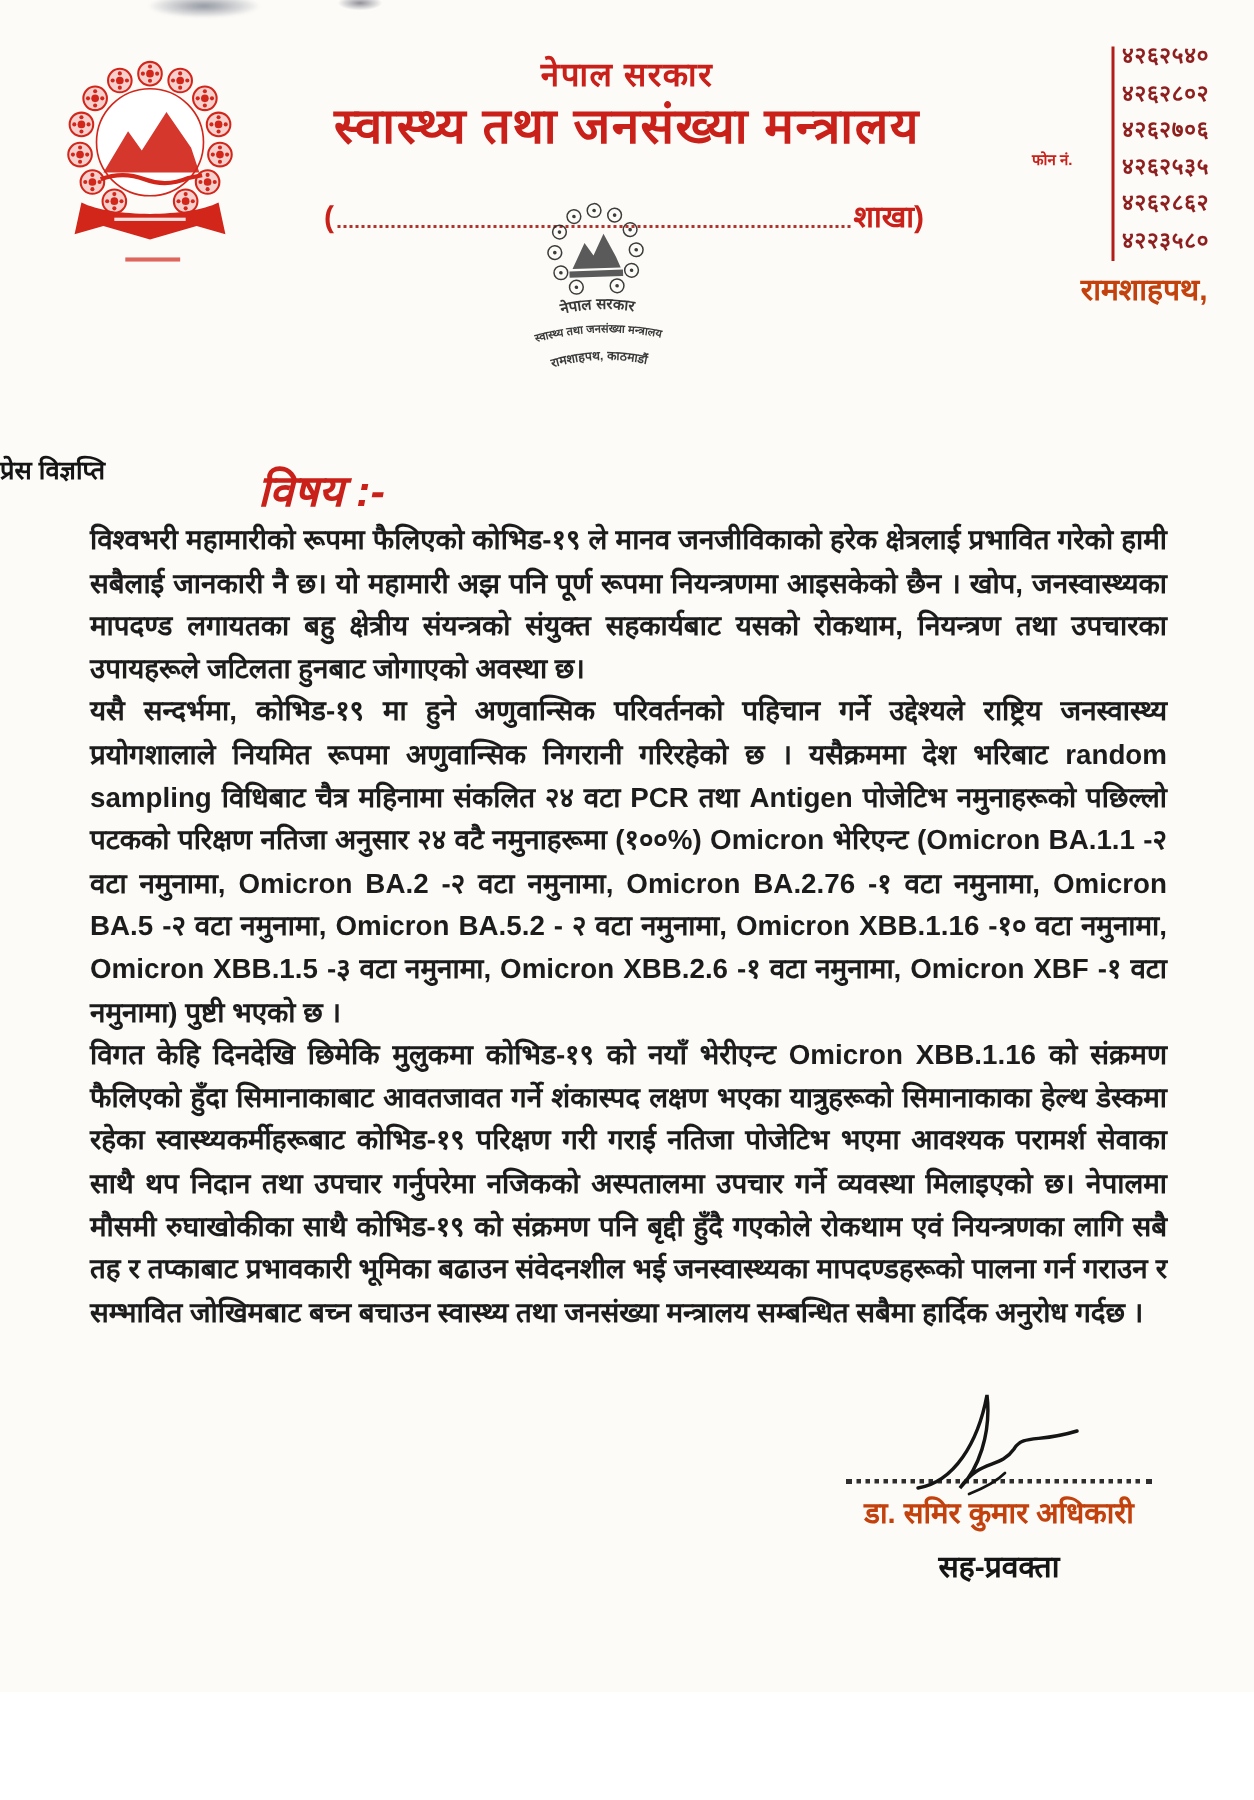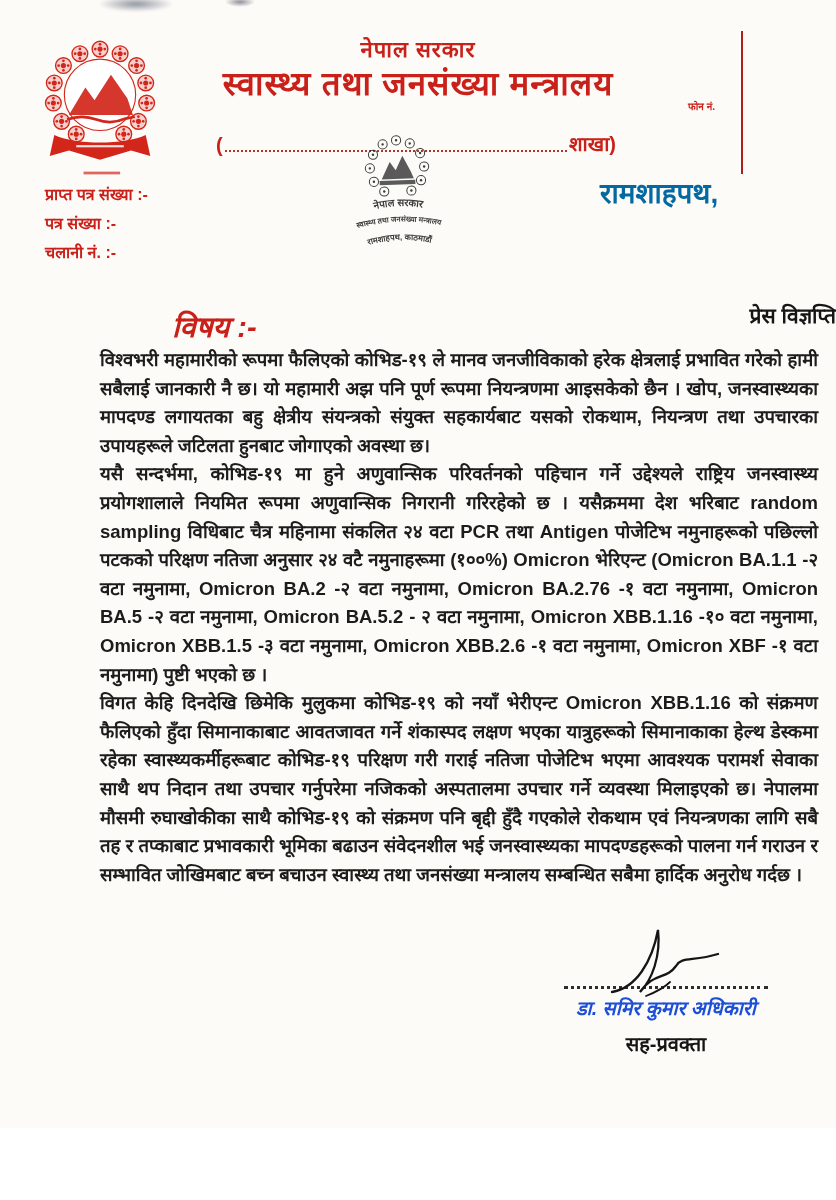--- a/index.html
+++ b/index.html
@@ -26,41 +26,41 @@
   .phone-label{position:absolute;left:688px;top:99px;font-size:10px;font-weight:700;color:#c9211a;}
   .phone-vline{position:absolute;left:741px;top:31px;width:2px;height:143px;background:#b21d17;}
   .phone-list{position:absolute;left:748px;top:26px;font-size:15px;font-weight:700;
     color:#8e1f1f;line-height:24.6px;letter-spacing:.5px;}
 
   .emblem-red{position:absolute;left:36px;top:38px;}
   .stamp{position:absolute;left:323px;top:122px;transform:rotate(-2deg);opacity:.88;}
 
   .ref-fields{position:absolute;left:45px;top:180px;font-size:16px;font-weight:700;
     color:#c9211a;line-height:29px;}
-  .address-block{position:absolute;left:600px;top:178px;width:205px;text-align:left;
-    font-size:28px;font-weight:700;color:#0369a1;line-height:32px;}
+  .address-block{position:absolute;left:600px;top:178px;width:205px;text-align:right;
+    font-size:20px;font-weight:700;color:#c2410c;line-height:32px;}
   .date-row{position:absolute;left:588px;top:247px;width:232px;display:flex;align-items:flex-end;}
   .date-label{font-size:21px;font-weight:800;color:#c9211a;margin-right:6px;}
   .date-fill{flex:1;border-bottom:2.5px dotted #4a4a4a;padding-bottom:1px;}
   .date-value{font-size:19px;font-weight:700;color:#222;white-space:nowrap;}
 
   .subject-label{position:absolute;left:172px;top:306px;font-size:29px;font-weight:800;color:#c9211a;font-style:italic;}
-  .press-title{position:absolute;left:0;right:0;top:301px;text-align:right;
-    font-size:21px;font-weight:800;color:#151515;}
+  .press-title{position:absolute;left:0;right:0;top:301px;text-align:left;
+    font-size:17px;font-weight:800;color:#151515;}
 
   .body-text{position:absolute;left:60px;top:346px;width:718px;
     font-size:18.5px;line-height:28.6px;font-weight:600;color:#1c1c1c;
-    text-align:justify;margin-left:40px;}
+    text-align:justify;}
   .body-text p{margin:0;}
 
   .signature-block{position:absolute;left:518px;top:928px;width:296px;text-align:center;}
   .sig-art{position:relative;height:62px;}
   .sig-svg{position:absolute;left:88px;top:-6px;}
   .sig-dots{display:block;margin:0 auto;width:204px;border-bottom:3px dotted #2e2e2e;height:58px;}
-  .sig-name{font-size:19.5px;font-weight:800;color:#1d4ed8;margin-top:4px;font-style:italic;}
+  .sig-name{font-size:19.5px;font-weight:800;color:#c2410c;margin-top:4px;}
   .sig-role{font-size:20px;font-weight:800;color:#151515;margin-top:9px;}
 </style>
 </head>
 <body>
 
 <div class="page">
 
   <div class="smudge"></div>
   <div class="smudge2"></div>
 
@@ -100,20 +100,28 @@
   <div class="ministry-title">स्वास्थ्य तथा जनसंख्या मन्त्रालय</div>
 
   <div class="branch-row">
     <span>(</span>
     <span class="branch-leader"></span>
     <span>शाखा)</span>
   </div>
 
   <div class="phone-label">फोन नं.</div>
   <div class="phone-vline"></div>
+  <div class="phone-list">
+    <div>४२६२५४०</div>
+    <div>४२६२८०२</div>
+    <div>४२६२७०६</div>
+    <div>४२६२५३५</div>
+    <div>४२६२८६२</div>
+    <div>४२२३५८०</div>
+  </div>
 
   <svg class="stamp" width="150" height="148" viewBox="0 0 210 180">
     <defs>
       <path id="arc1" d="M 48 114 Q 105 94 162 114"></path>
       <path id="arc2" d="M 22 140 Q 105 112 188 140"></path>
       <path id="arc3" d="M 42 163 Q 105 140 168 163"></path>
       <g id="sring">
           <circle r="6.4" fill="none" stroke="#222" stroke-width="1.4"></circle>
           <circle r="1.7" fill="#222"></circle>
         </g>
@@ -135,25 +143,20 @@
       <textPath href="#arc1" startOffset="50%">नेपाल सरकार</textPath>
     </text>
     <text font-size="10.5" font-weight="bold" fill="#1f1f1f" text-anchor="middle">
       <textPath href="#arc2" startOffset="50%">स्वास्थ्य तथा जनसंख्या मन्त्रालय</textPath>
     </text>
     <text font-size="11.5" font-weight="bold" fill="#1f1f1f" text-anchor="middle">
       <textPath href="#arc3" startOffset="50%">रामशाहपथ, काठमाडौं</textPath>
     </text>
   </svg>
 
-  <div class="ref-fields">
-    <div>प्राप्त पत्र संख्या :-</div>
-    <div>पत्र संख्या :-</div>
-    <div>चलानी नं. :-</div>
-  </div>
 
   <div class="address-block">
     <div>रामशाहपथ,</div>
   </div>
 
   <div class="press-title">प्रेस विज्ञप्ति</div>
   <div class="subject-label">विषय :-</div>
 
   <div class="body-text">
     <p>विश्वभरी महामारीको रूपमा फैलिएको कोभिड-१९ ले मानव जनजीविकाको हरेक क्षेत्रलाई प्रभावित गरेको हामी सबैलाई जानकारी नै छ। यो महामारी अझ पनि पूर्ण रूपमा नियन्त्रणमा आइसकेको छैन । खोप, जनस्वास्थ्यका मापदण्ड लगायतका बहु क्षेत्रीय संयन्त्रको संयुक्त सहकार्यबाट यसको रोकथाम, नियन्त्रण तथा उपचारका उपायहरूले जटिलता हुनबाट जोगाएको अवस्था छ।</p>

